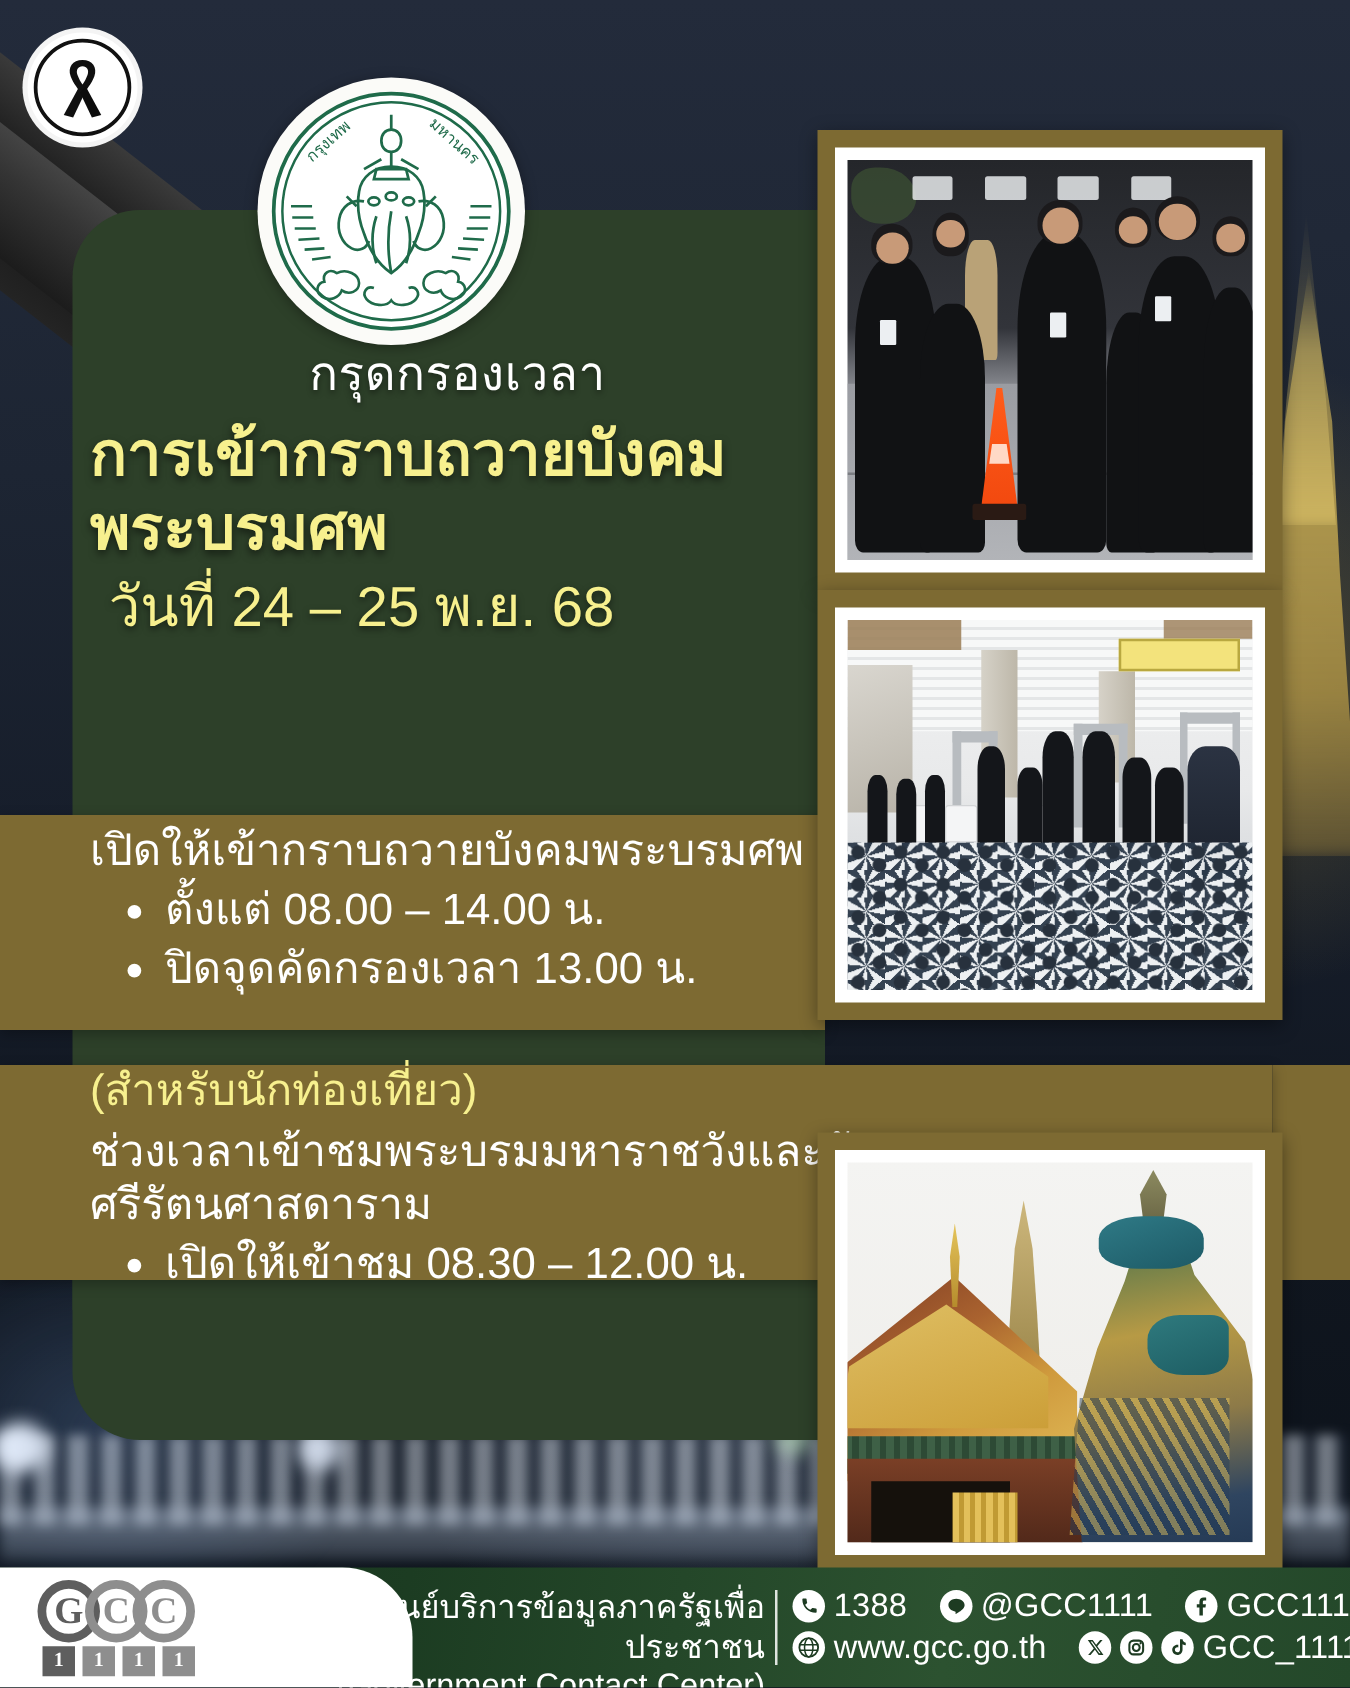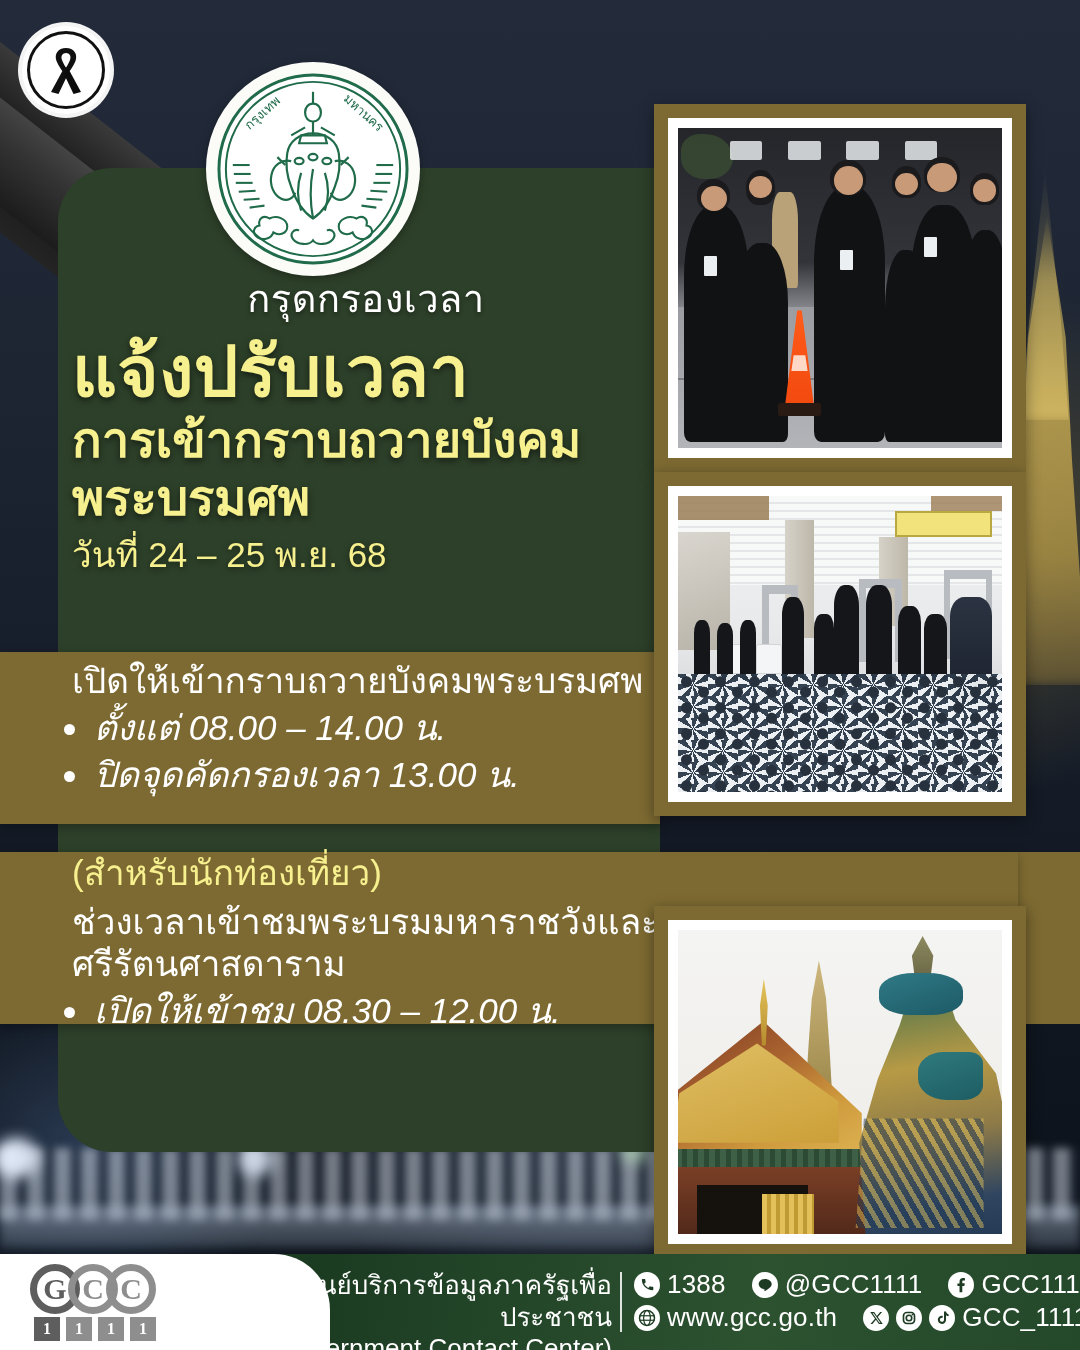--- a/index.html
+++ b/index.html
@@ -126,37 +126,38 @@
   }
   .t2{
     font-size:49px; font-weight:bold; color:#f7f08e; line-height:1.2;
     text-shadow:0 3px 7px rgba(0,0,0,.55);
   }
   .t3{
     font-size:49px; font-weight:bold; color:#f7f08e; line-height:1.2;
     text-shadow:0 3px 7px rgba(0,0,0,.55);
   }
   .t4{
-    font-size:35px; color:#f7f08e; line-height:1.3; margin-top:4px;
+    font-size:45px; color:#f7f08e; line-height:1.3; margin-top:4px;
     text-shadow:0 2px 6px rgba(0,0,0,.5);
+    margin-left:15px;
   }
 
   
   .tan-block{
     position:absolute; left:0; background:#7d6a32;
     color:#fff;
     box-shadow:0 3px 10px rgba(0,0,0,.28);
   }
   .tan-a{ top:652px; width:660px; height:172px; }
   .tan-b{ top:852px; width:1018px; height:172px; }
 
   .tan-line{ font-size:35px; line-height:1.18; color:#fff; padding-left:72px; }
   .tan-line.head{ padding-top:8px; }
   .tan-yellow{ color:#f7f08e; }
-  ul.bullets{ list-style:none; margin:4px 0 0 0; padding-left:60px;font-style:italic; }
+  ul.bullets{ list-style:none; margin:4px 0 0 0; padding-left:98px; }
   ul.bullets li{
     font-size:35px; line-height:1.34; color:#fff; position:relative; padding-left:34px;
   }
   ul.bullets li:before{
     content:""; position:absolute; left:4px; top:19px;
     width:11px; height:11px; border-radius:50%; background:#fff;
   }
 
   
   .photo-frame{
@@ -412,21 +413,20 @@
                  C124 166 120 160 114 162"></path>
       </g>
 
       <text x="100" y="100" font-size="13" fill="#1f6b4a" font-family="'Liberation Sans',sans-serif" text-anchor="middle" transform="rotate(-42 100 100) translate(0 -72)">กรุงเทพ</text>
       <text x="100" y="100" font-size="13" fill="#1f6b4a" font-family="'Liberation Sans',sans-serif" text-anchor="middle" transform="rotate(42 100 100) translate(0 -72)">มหานคร</text>
     </svg>
   </div>
 
   <div class="head-block">
     <div class="kicker">กรุดกรองเวลา</div>
-    <div class="t1">แจ้งปรับเวลา</div>
     <div class="t2">การเข้ากราบถวายบังคม</div>
     <div class="t3">พระบรมศพ</div>
     <div class="t4">วันที่ 24 – 25 พ.ย. 68</div>
   </div>
 
   <div class="tan-block tan-a">
     <div class="tan-line head">เปิดให้เข้ากราบถวายบังคมพระบรมศพ</div>
     <ul class="bullets">
       <li>ตั้งแต่ 08.00 – 14.00 น.</li>
       <li>ปิดจุดคัดกรองเวลา 13.00 น.</li>

